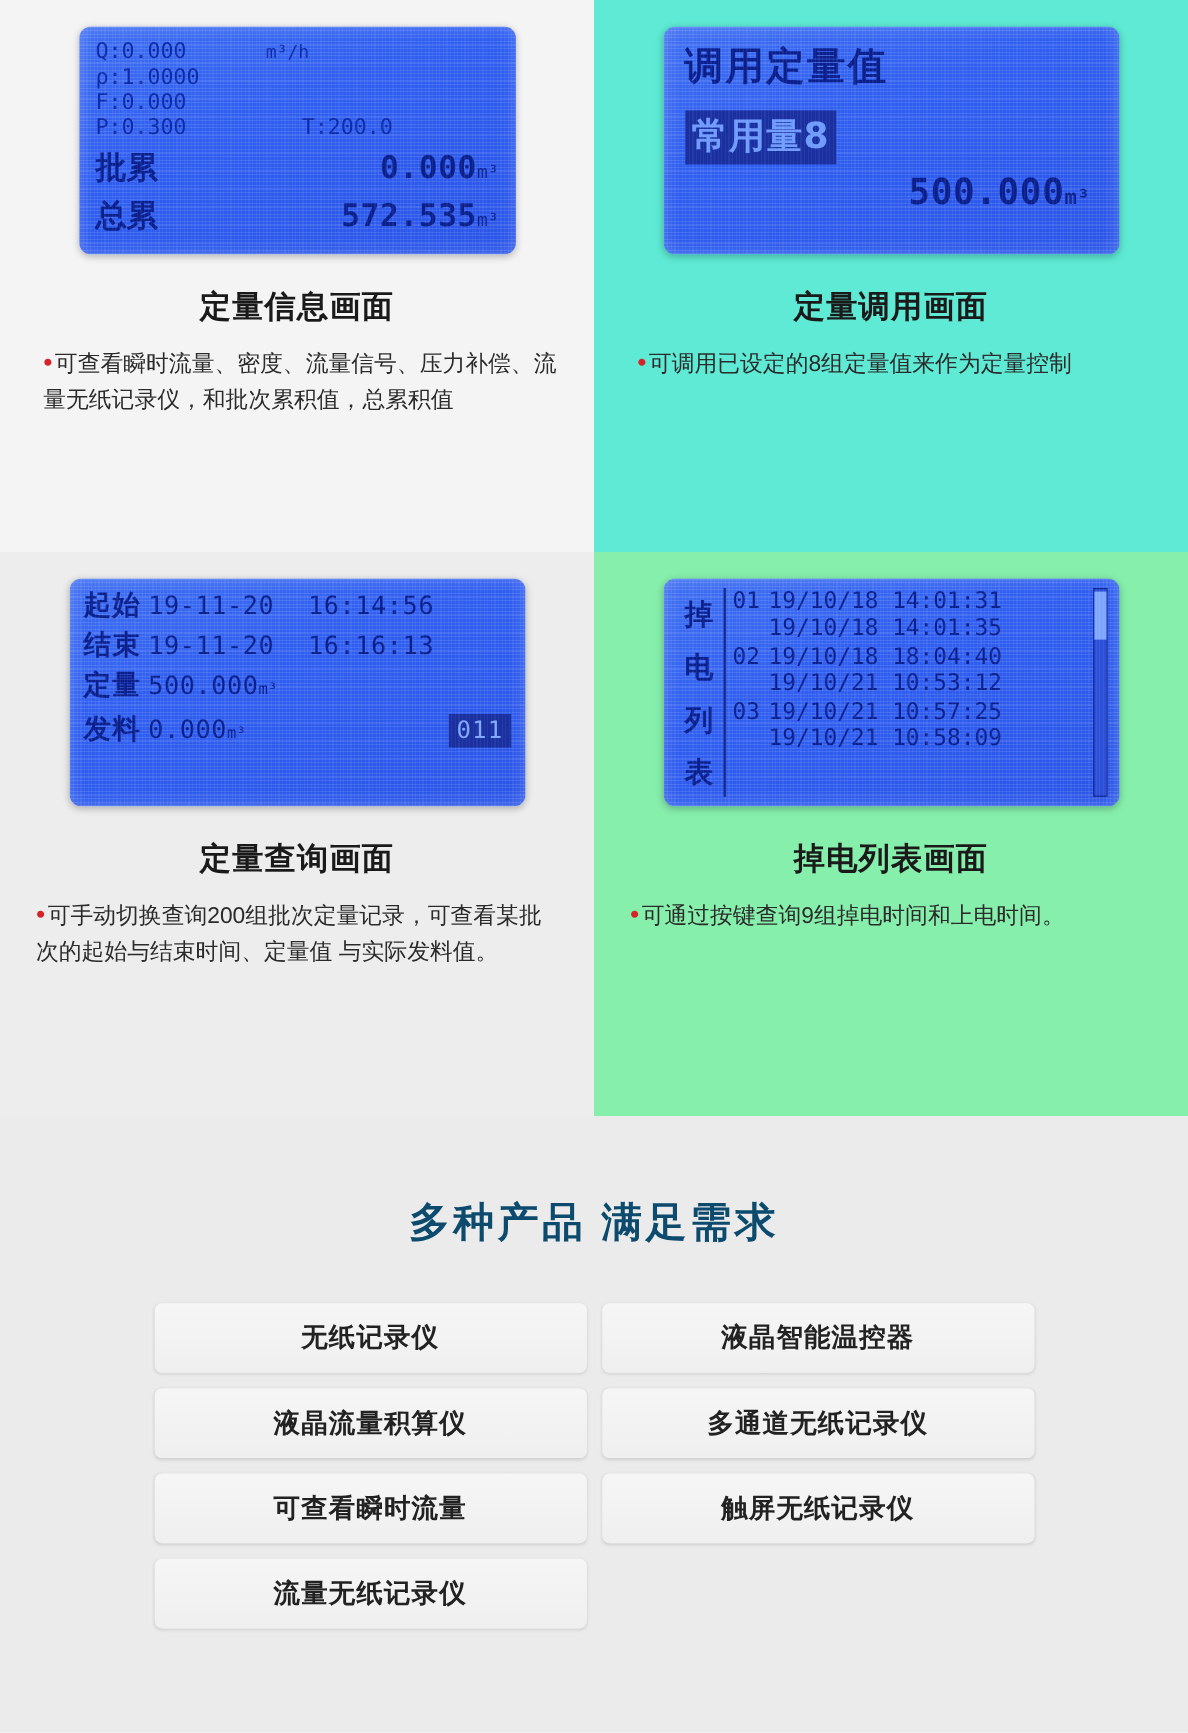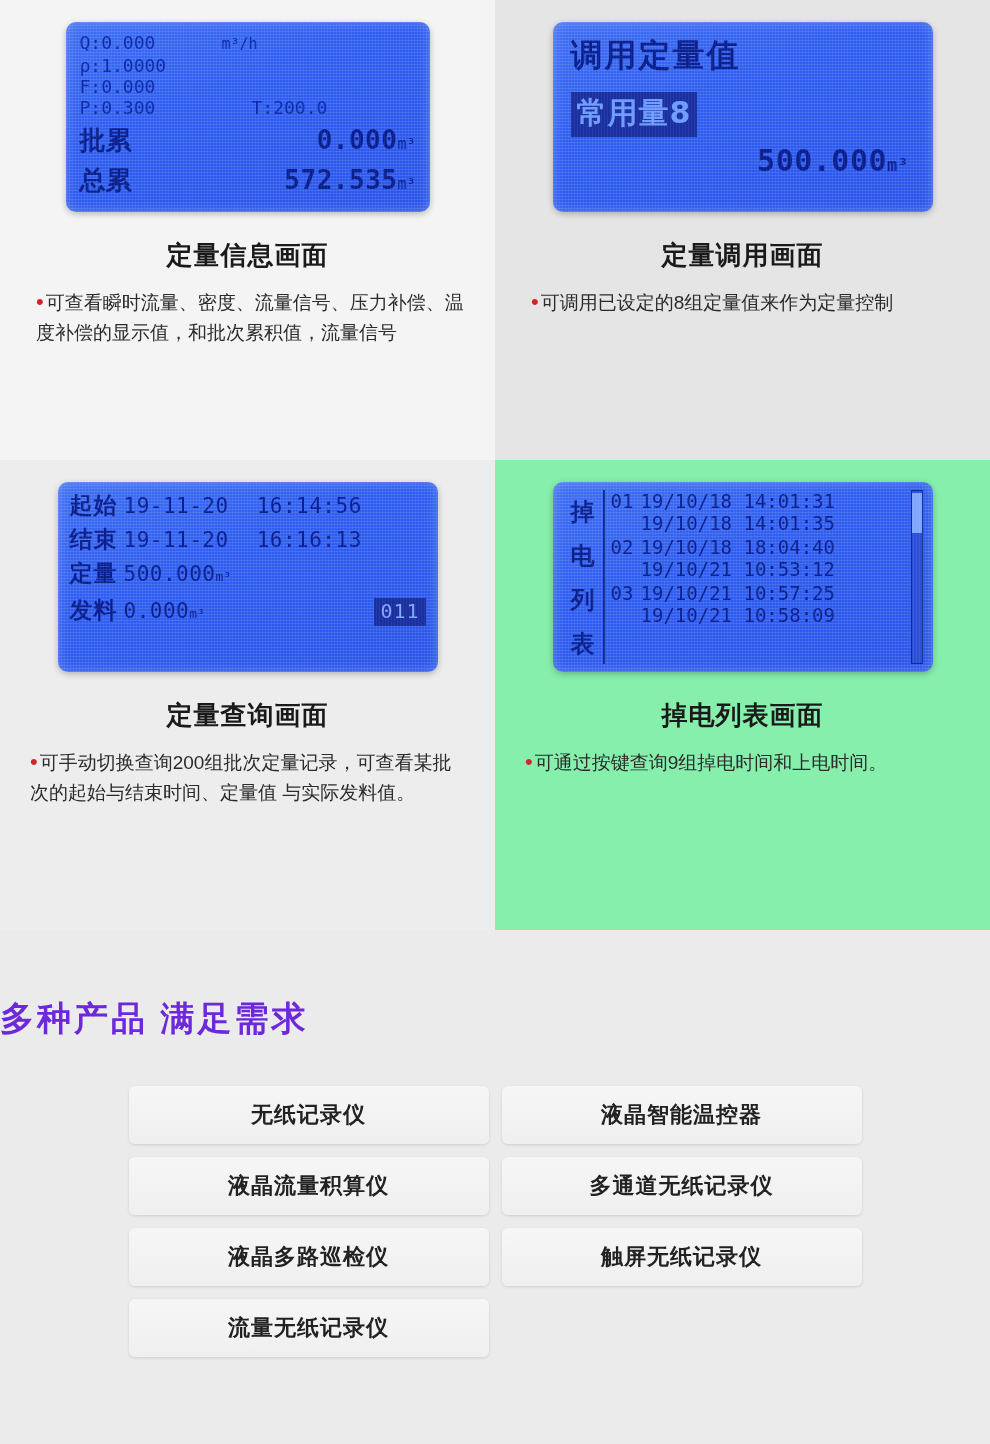--- a/index.html
+++ b/index.html
@@ -26,21 +26,21 @@
     grid-template-columns: 1fr 1fr;
     grid-template-rows: 460px 470px;
     width: 990px;
   }
   .cell {
     position: relative;
     padding: 22px 30px 0 30px;
     box-sizing: border-box;
   }
   .cell.c1 { background: #f4f4f4; }
-  .cell.c2 { background: #e5e5e5; }
+  .cell.c2 { background: #5eead4; }
   .cell.c3 { background: #ededed; }
   .cell.c4 { background: #86efac; }
 
   
   .lcd {
     margin: 0 auto;
     border-radius: 10px;
     background:
       repeating-linear-gradient(0deg, rgba(255,255,255,0.10) 0px, rgba(255,255,255,0.10) 1px, rgba(0,0,0,0) 1px, rgba(0,0,0,0) 3px),
       linear-gradient(160deg, #3f6ff2 0%, #2f5ef0 40%, #2a55e8 100%);
@@ -153,24 +153,24 @@
 
   
   .products {
     background: #ebebeb;
     width: 990px;
     height: 514px;
     box-sizing: border-box;
     padding-top: 66px;
   }
   .prod-title {
-    text-align: left;
+    text-align: center;
     font-size: 34px;
     font-weight: 700;
-    color: #6d28d9;
+    color: #0c4a6e;
     letter-spacing: 3px;
     margin-bottom: 44px;
   }
   .prod-grid {
     display: grid;
     grid-template-columns: 360px 360px;
     grid-gap: 22px 90px;
     justify-content: center;
     gap: 13px;
   }
@@ -220,21 +220,21 @@
         <div class="l1-big">
           <span class="cn">总累</span>
           <span>
             <span class="num">572.535</span><span class="sup">m³</span>
           </span>
         </div>
       </div>
 
       <div class="cap-title">定量信息画面</div>
       <div class="cap-body">
-        <span class="dot">•</span><span>可查看瞬时流量、密度、流量信号、压力补偿、温度补偿的显示值，和批次累积值，流量信号</span>
+        <span class="dot">•</span><span>可查看瞬时流量、密度、流量信号、压力补偿、流量无纸记录仪，和批次累积值，总累积值</span>
       </div>
     </div>
 
     <div class="cell c2">
       <div class="lcd lcd2">
         <div class="l2-title cn">调用定量值</div>
         <div class="l2-sel cn">常用量8</div>
         <div class="l2-val">
           <span>500.000</span><span class="sup">m³</span>
         </div>
@@ -314,19 +314,19 @@
 
   </div>
 
   <div class="products">
     <div class="prod-title">多种产品   满足需求</div>
     <div class="prod-grid">
       <div class="prod-item">无纸记录仪</div>
       <div class="prod-item">液晶智能温控器</div>
       <div class="prod-item">液晶流量积算仪</div>
       <div class="prod-item">多通道无纸记录仪</div>
-      <div class="prod-item">液晶多路巡检仪</div>
+      <div class="prod-item">可查看瞬时流量</div>
       <div class="prod-item">触屏无纸记录仪</div>
       <div class="prod-item">流量无纸记录仪</div>
     </div>
   </div>
 
 </div>
 
 </body></html>

